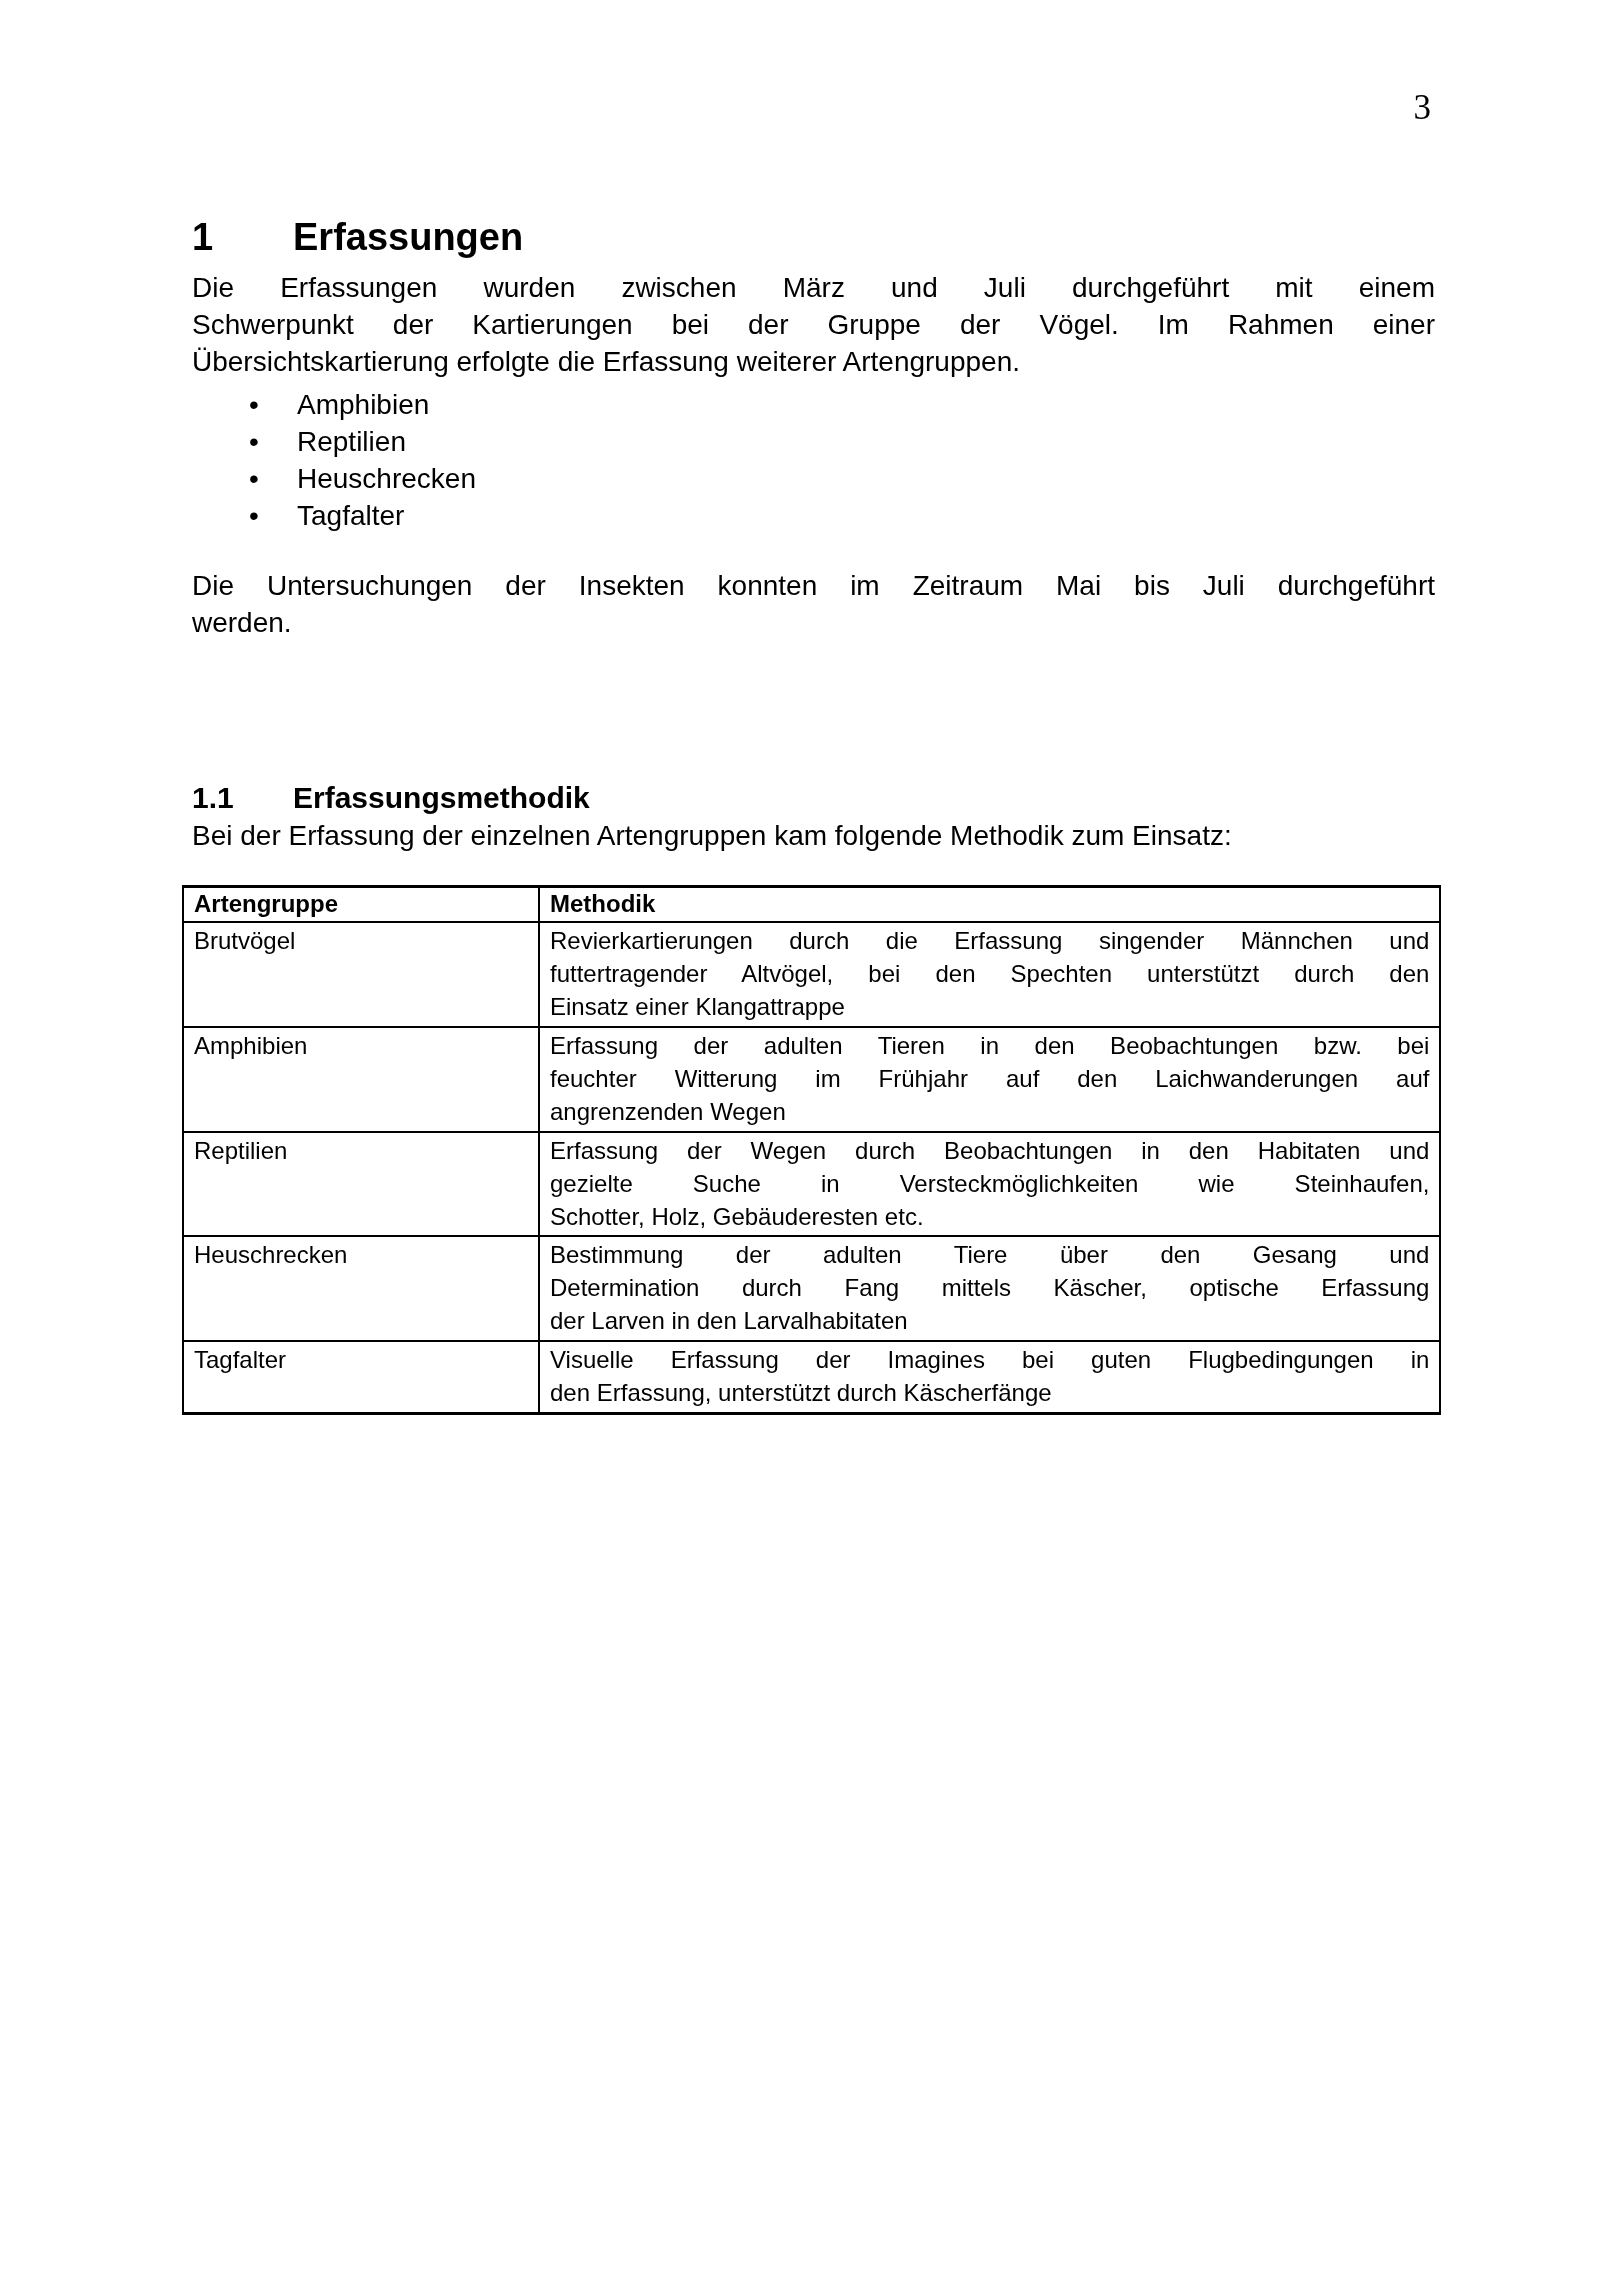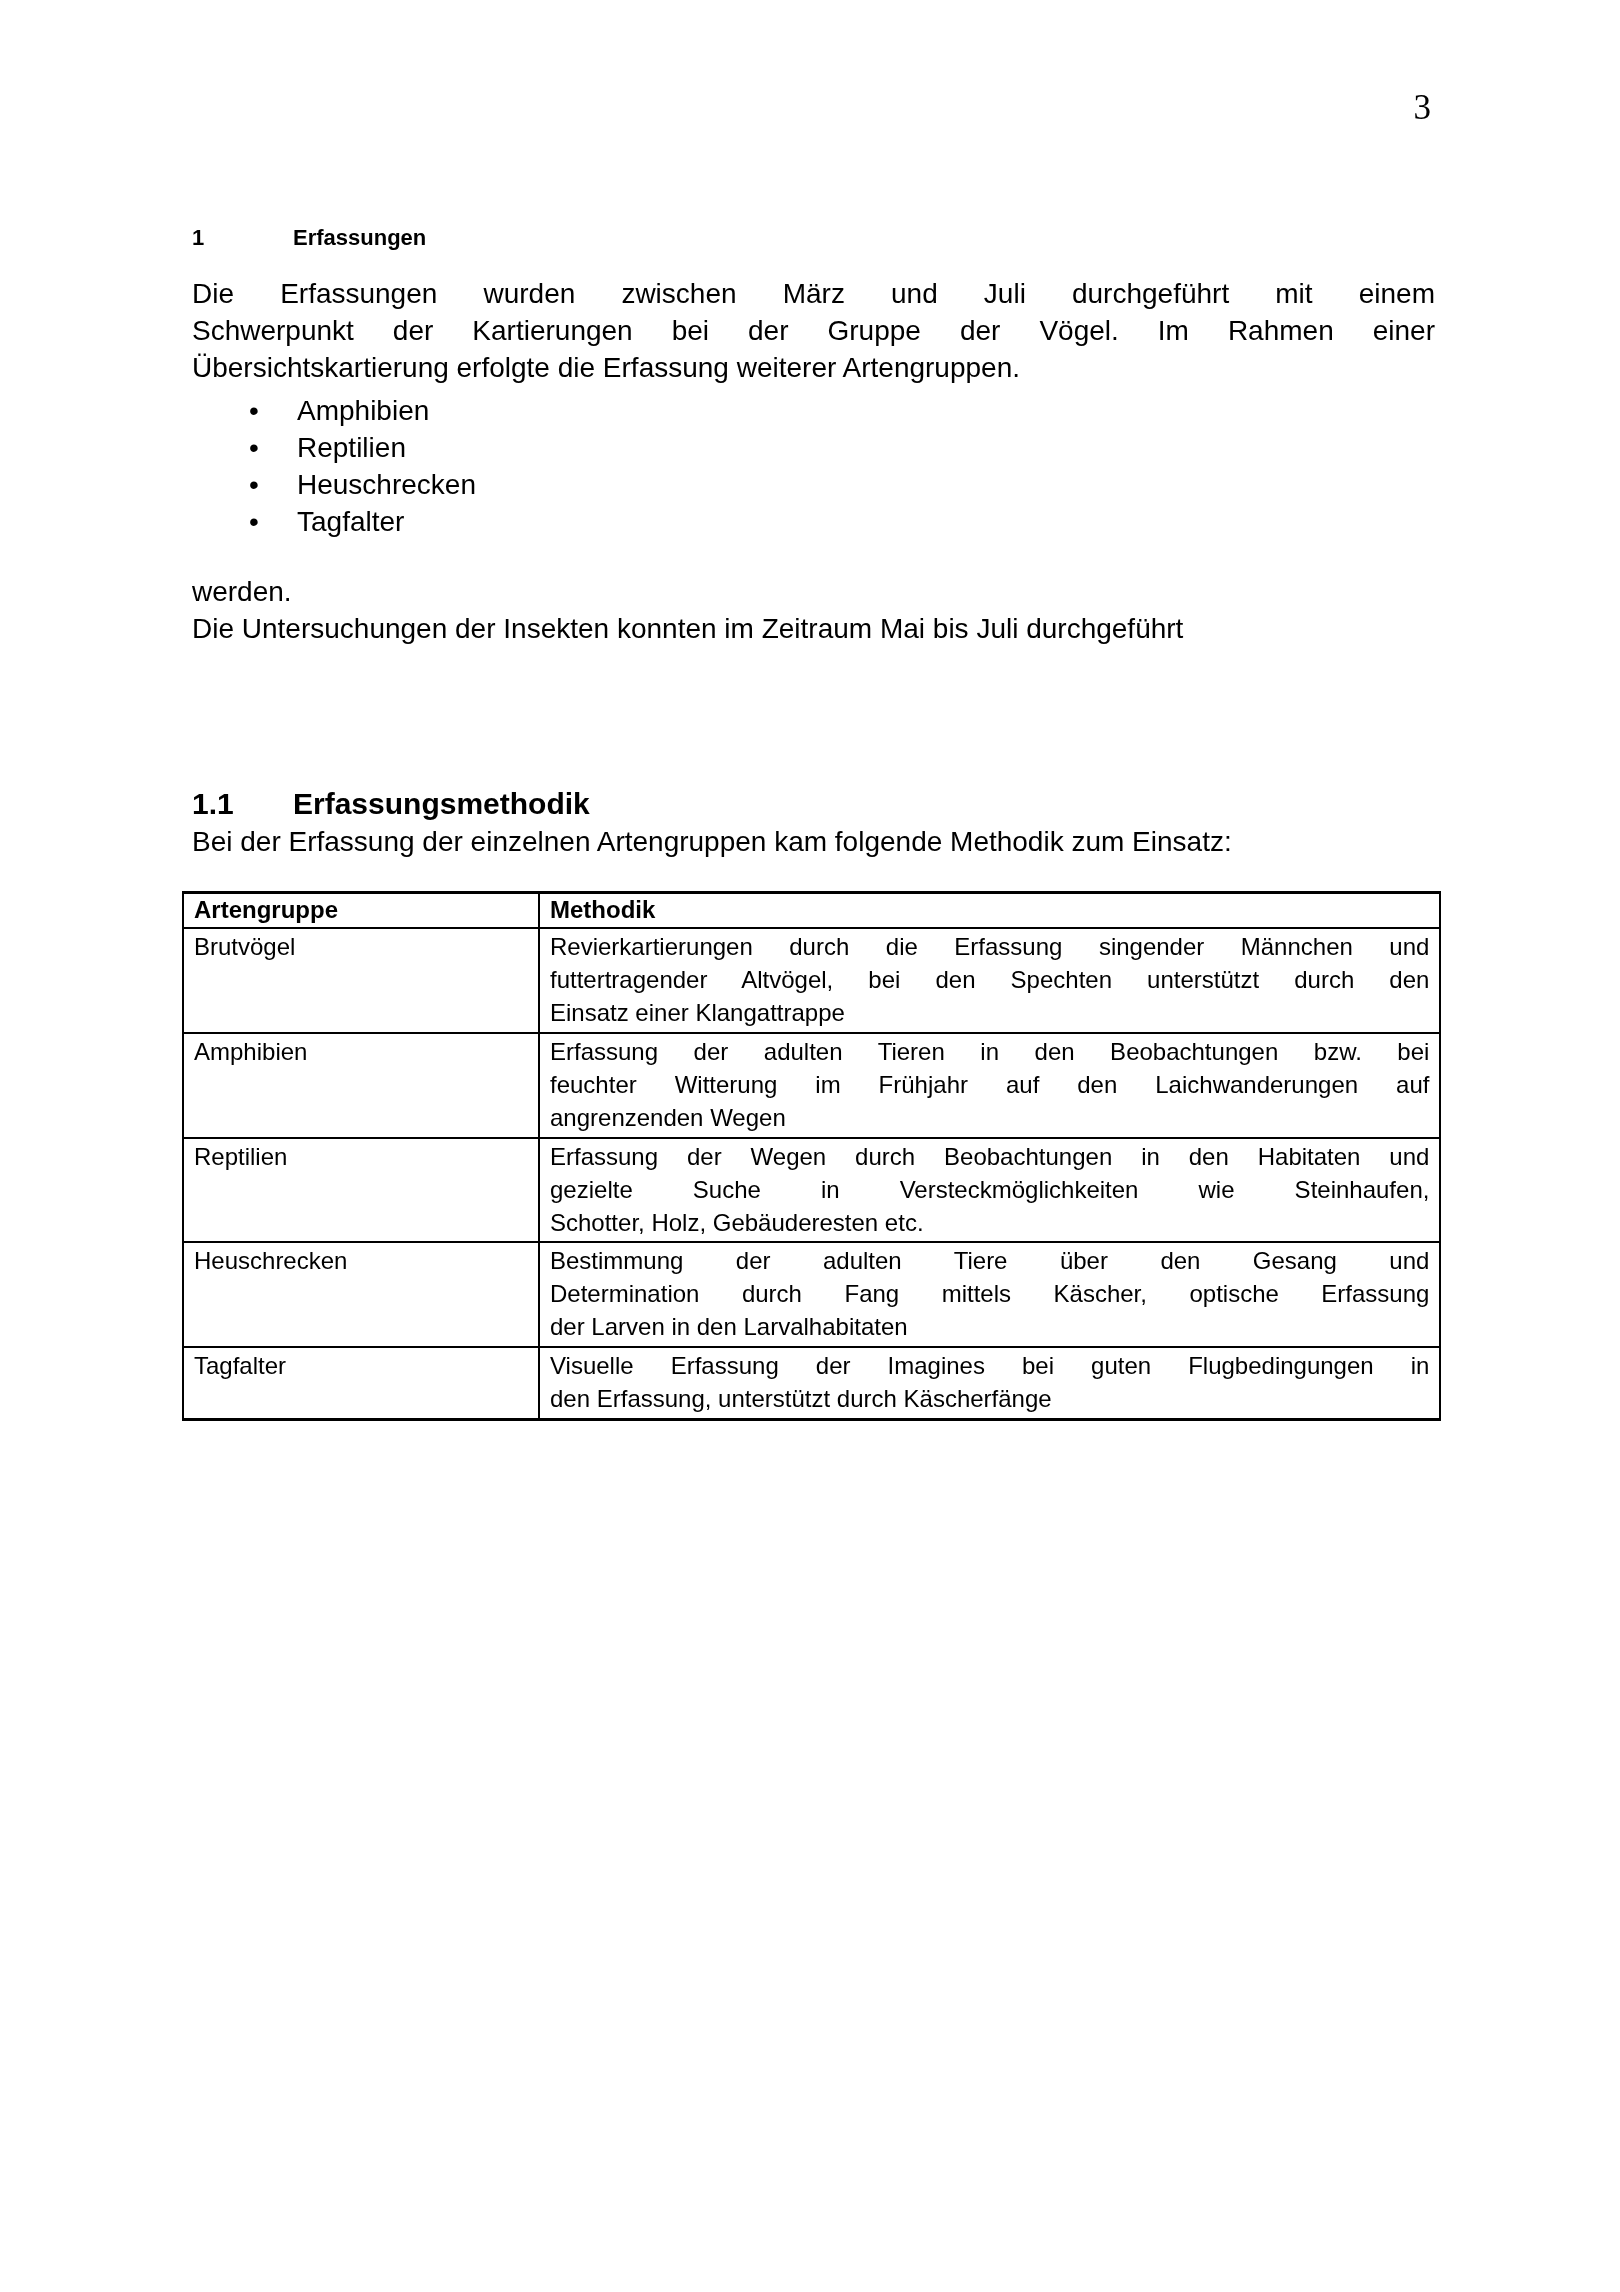--- a/index.html
+++ b/index.html
@@ -23,21 +23,21 @@
   .content {
     position: absolute;
     left: 192px;
     top: 0;
     width: 1243px;
     padding-top: 218px;
     font-size: 28px;
     line-height: 37px;
   }
   .heading { font-weight: bold; white-space: nowrap; }
-  .heading.h1 { font-size: 22px; line-height: 39px; margin-bottom: 18px; }
+  .heading.h1 { font-size: 38px; line-height: 39px; margin-bottom: 12px; }
   .heading.h2 { font-size: 30px; line-height: 39px; margin-top: 137px; }
   .hnum { display: inline-block; width: 101px; }
   .para { margin: 0; }
   .jline { text-align: justify; text-align-last: justify; }
   .para .jline:last-child { text-align-last: left; }
   .cellpara .jline:last-child { text-align-last: left; }
   ul.bullets { list-style: none; margin: 5.9px 0 0 0; padding: 0; }
   ul.bullets li { position: relative; padding-left: 105px; line-height: 37px; }
   .bullet-icon { position: absolute; left: 57px; top: 0; }
   .para2 { margin-top: 33px; }
@@ -82,22 +82,22 @@
     </div>
 
     <ul class="bullets">
       <li><span class="bullet-icon">•</span><span>Amphibien</span></li>
       <li><span class="bullet-icon">•</span><span>Reptilien</span></li>
       <li><span class="bullet-icon">•</span><span>Heuschrecken</span></li>
       <li><span class="bullet-icon">•</span><span>Tagfalter</span></li>
     </ul>
 
     <div class="para para2">
+      <div class="jline">Die Untersuchungen der Insekten konnten im Zeitraum Mai bis Juli durchgeführt</div>
       <div class="jline">werden.</div>
-      <div class="jline">Die Untersuchungen der Insekten konnten im Zeitraum Mai bis Juli durchgeführt</div>
     </div>
 
     <div class="heading h2">
       <span class="hnum">1.1</span><span class="htitle">Erfassungsmethodik</span>
     </div>
 
     <div class="para intro11">
       <div class="jline">Bei der Erfassung der einzelnen Artengruppen kam folgende Methodik zum Einsatz:</div>
     </div>
 

